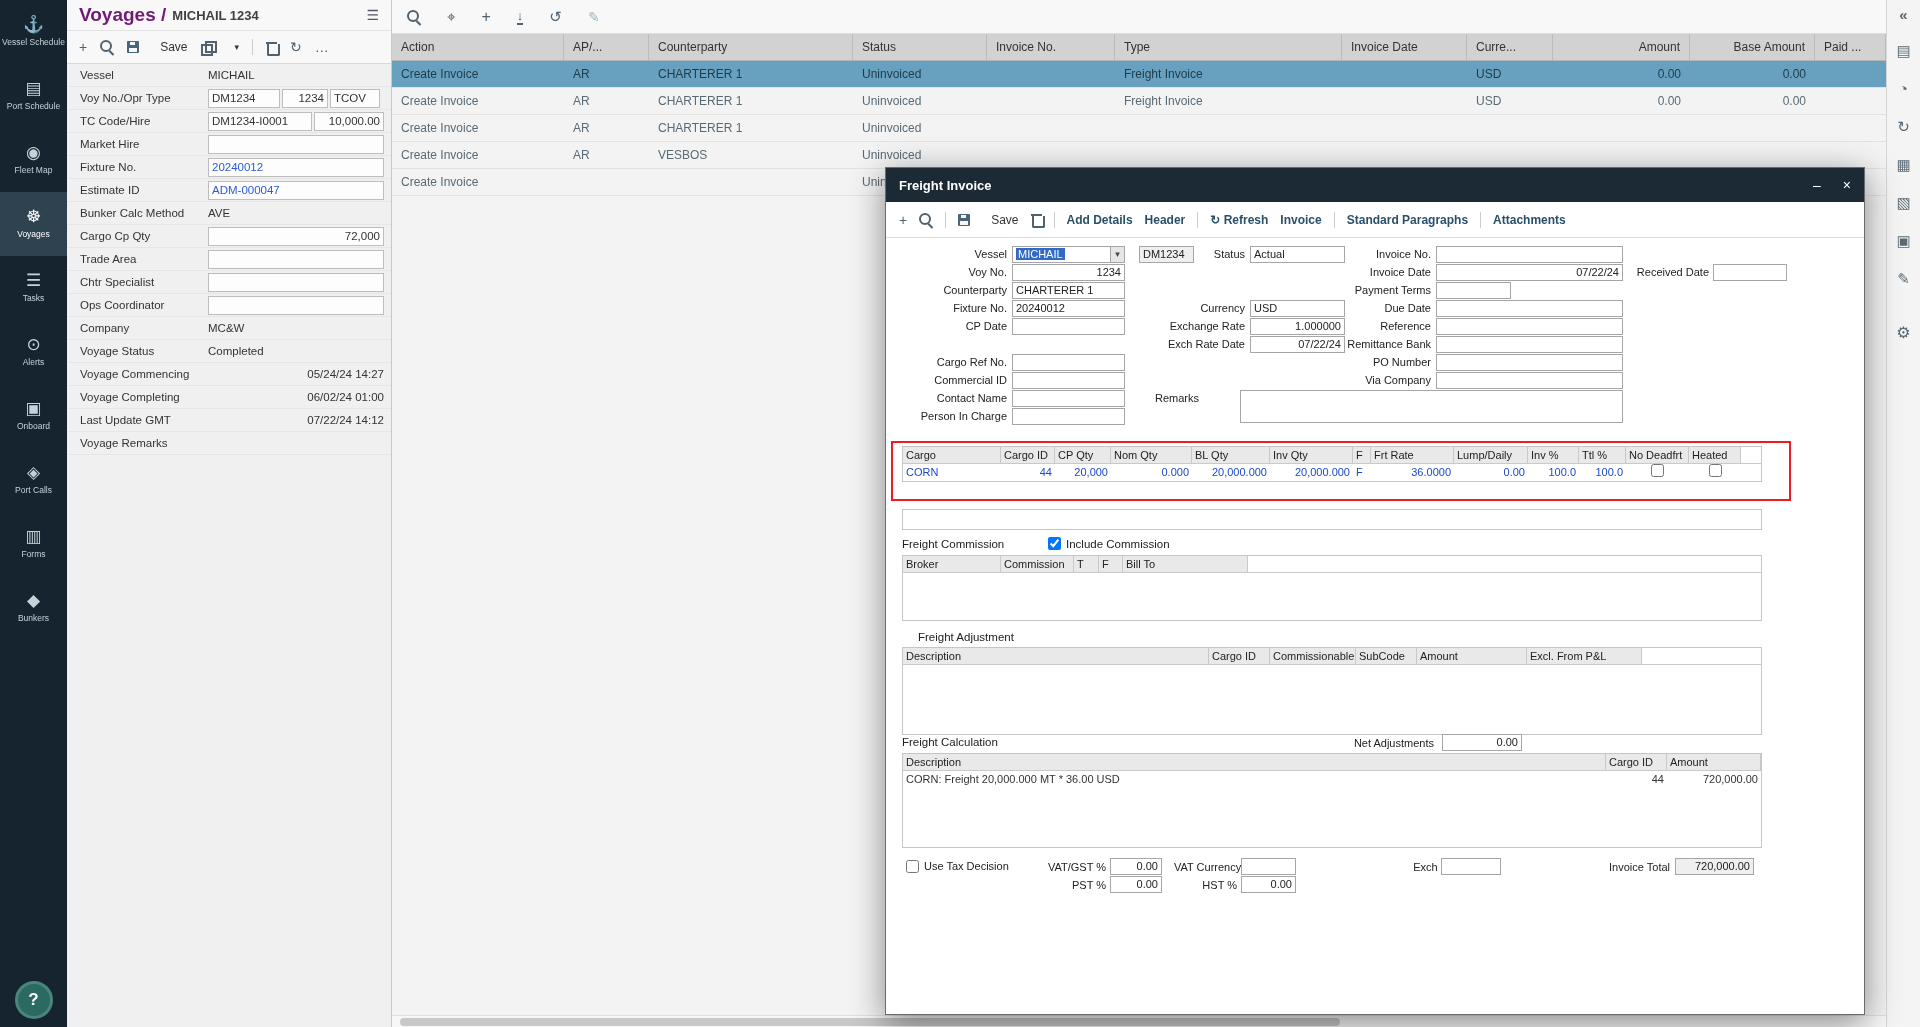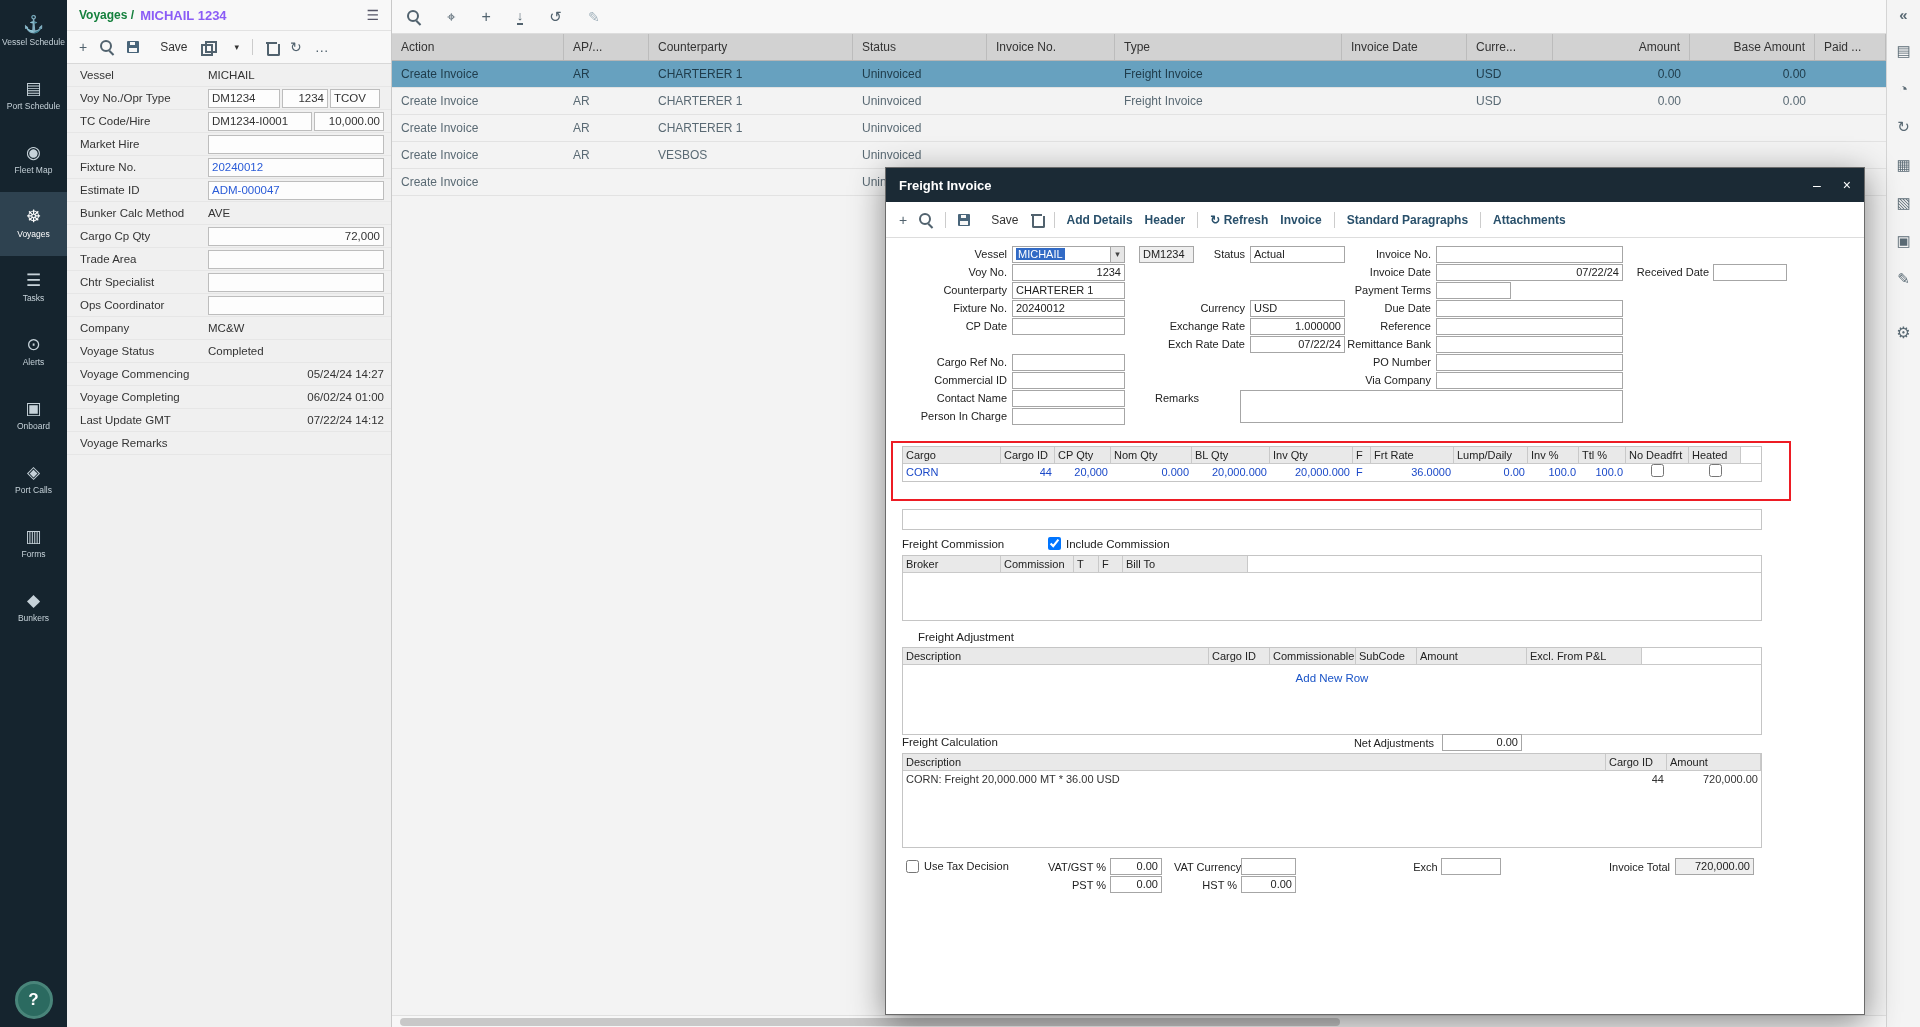--- a/index.html
+++ b/index.html
@@ -10,22 +10,22 @@
   .left-rail{position:absolute;left:0;top:0;width:67px;height:100%;background:#15242e;z-index:3}
   .rail-item{height:64px;display:flex;flex-direction:column;align-items:center;justify-content:center;gap:4px;color:#c6d2d9;cursor:pointer}
   .rail-item.active{background:#2e4250;color:#fff}
   .rail-icon{font-size:17px;line-height:1}
   .rail-label{font-size:8.5px;line-height:1.2;text-align:left;padding:0 2px}
   .rail-help{position:absolute;bottom:8px;left:50%;transform:translateX(-50%);width:38px;height:38px;border-radius:50%;background:#2b6a60;border:3px solid #49857a;color:#fff;font-size:17px;font-weight:bold;display:flex;align-items:center;justify-content:center;cursor:pointer}
 
   
   .voyage-panel{position:absolute;left:67px;top:0;width:325px;height:100%;background:#f0f0f0;border-right:1px solid #c9c9c9;z-index:2}
   .panel-header{height:31px;display:flex;align-items:center;padding:0 12px;background:#f8f8f8;border-bottom:1px solid #e2e2e2}
-  .panel-breadcrumb{color:#15803d;font-weight:bold;font-size:12px}
-  .panel-title{color:#8b5cf6;font-weight:bold;font-size:13px;margin-left:6px}
+  .panel-breadcrumb{color:#701a75;font-weight:bold;font-size:19px}
+  .panel-title{color:#404040;font-weight:bold;font-size:13px;margin-left:6px}
   .panel-menu{margin-left:auto;color:#556;font-size:14px;cursor:pointer}
   .toolbar{height:33px;display:flex;align-items:center;gap:13px;padding:0 12px;background:#f8f8f8;border-bottom:1px solid #d8d8d8;color:#51626e}
   .tb-ic{font-size:14px;line-height:1;color:#51626e;cursor:pointer}
   .tb-sep{width:1px;height:16px;background:#ccc}
   .save-btn{display:flex;align-items:center;gap:21px;font-size:12px;color:#333;cursor:pointer}
   .mag{position:relative;width:14px;height:14px;display:inline-block;cursor:pointer}
   .mag::before{content:"";position:absolute;left:0;top:0;width:8px;height:8px;border:2px solid #51626e;border-radius:50%}
   .mag::after{content:"";position:absolute;left:10px;top:10px;width:6px;height:2px;background:#51626e;transform:rotate(45deg);transform-origin:0 0}
   .floppy{position:relative;width:12px;height:12px;background:#49657a;display:inline-block;border-radius:1px}
   .floppy::before{content:"";position:absolute;top:1px;left:3px;width:5px;height:3px;background:#f8f8f8}
@@ -530,23 +530,20 @@
     <div class="sec-box" style="left:16px;top:409px;width:860px;height:88px">
       <div class="grid-head adj-cols">
         <span>Description</span>
         <span>Cargo ID</span>
         <span>Commissionable</span>
         <span>SubCode</span>
         <span>Amount</span>
         <span>Excl. From P&amp;L</span>
         <span class="fill"></span>
       </div>
-      <div style="text-align:center;margin-top:7px">
-        <span class="link" style="font-size:11.5px">Add New Row</span>
-      </div>
     </div>
 
     <span class="sec-label" style="left:16px;top:498px">Freight Calculation</span>
     <span class="ml" style="left:430px;top:497px;width:118px">Net Adjustments</span>
     <span class="mi r" style="left:556px;top:496px;width:80px">0.00</span>
     <div class="sec-box" style="left:16px;top:515px;width:860px;height:95px">
       <div class="grid-head calc-cols">
         <span>Description</span>
         <span>Cargo ID</span>
         <span>Amount</span>

